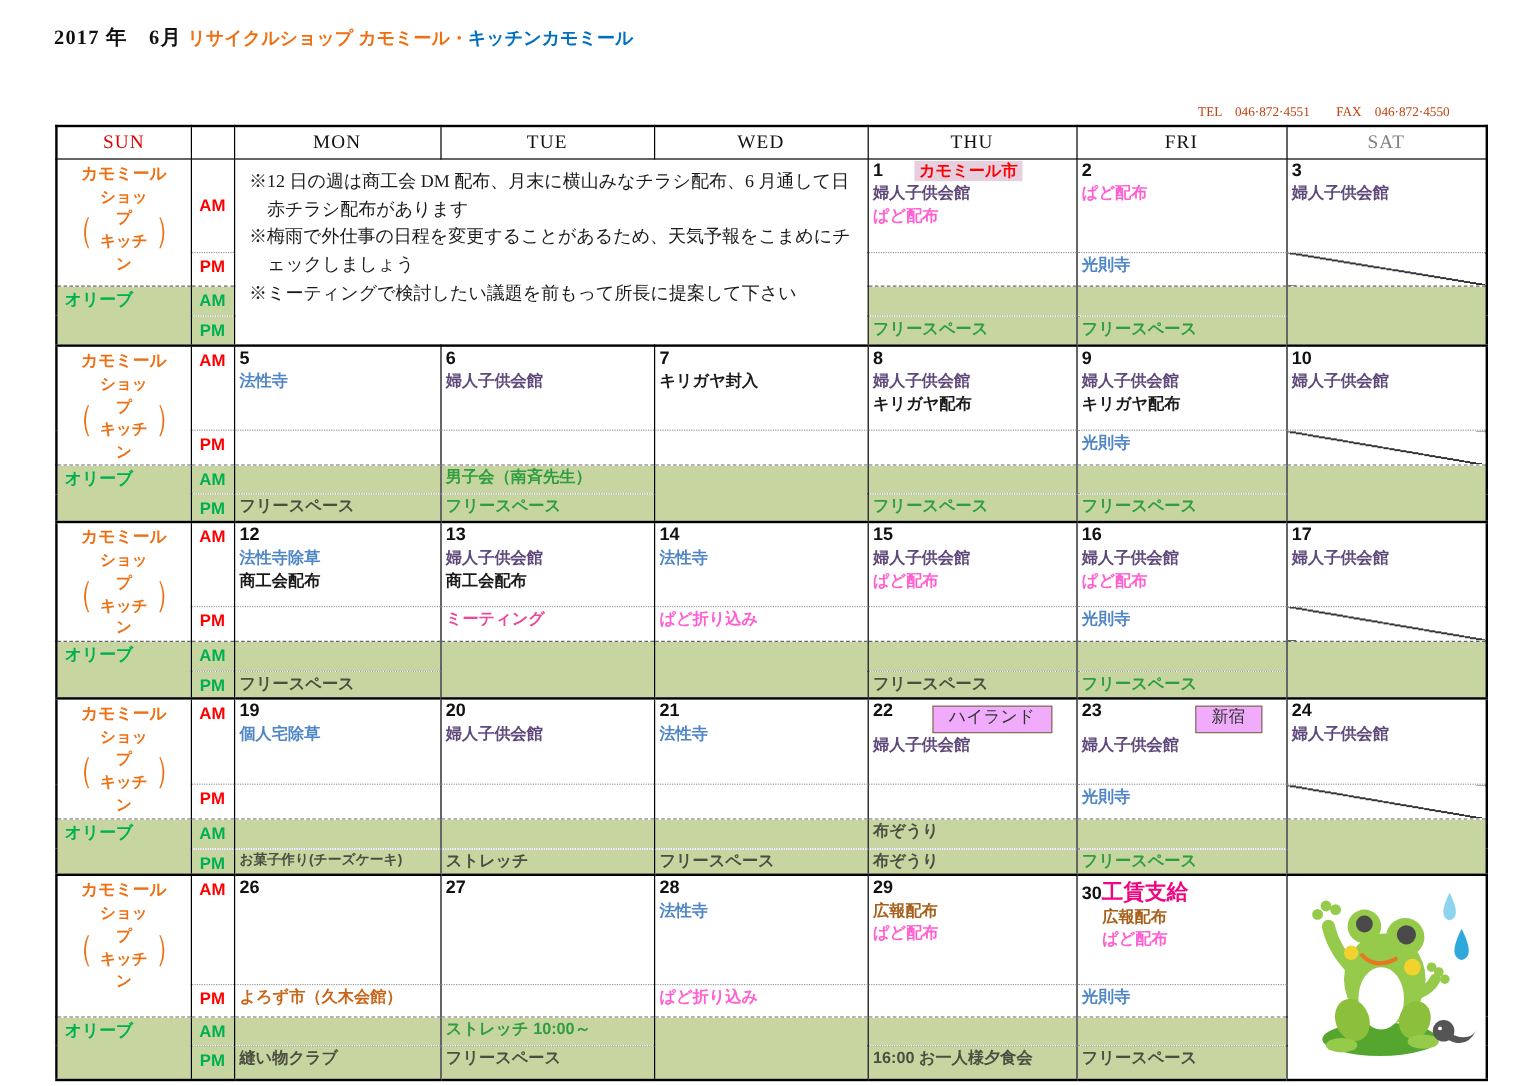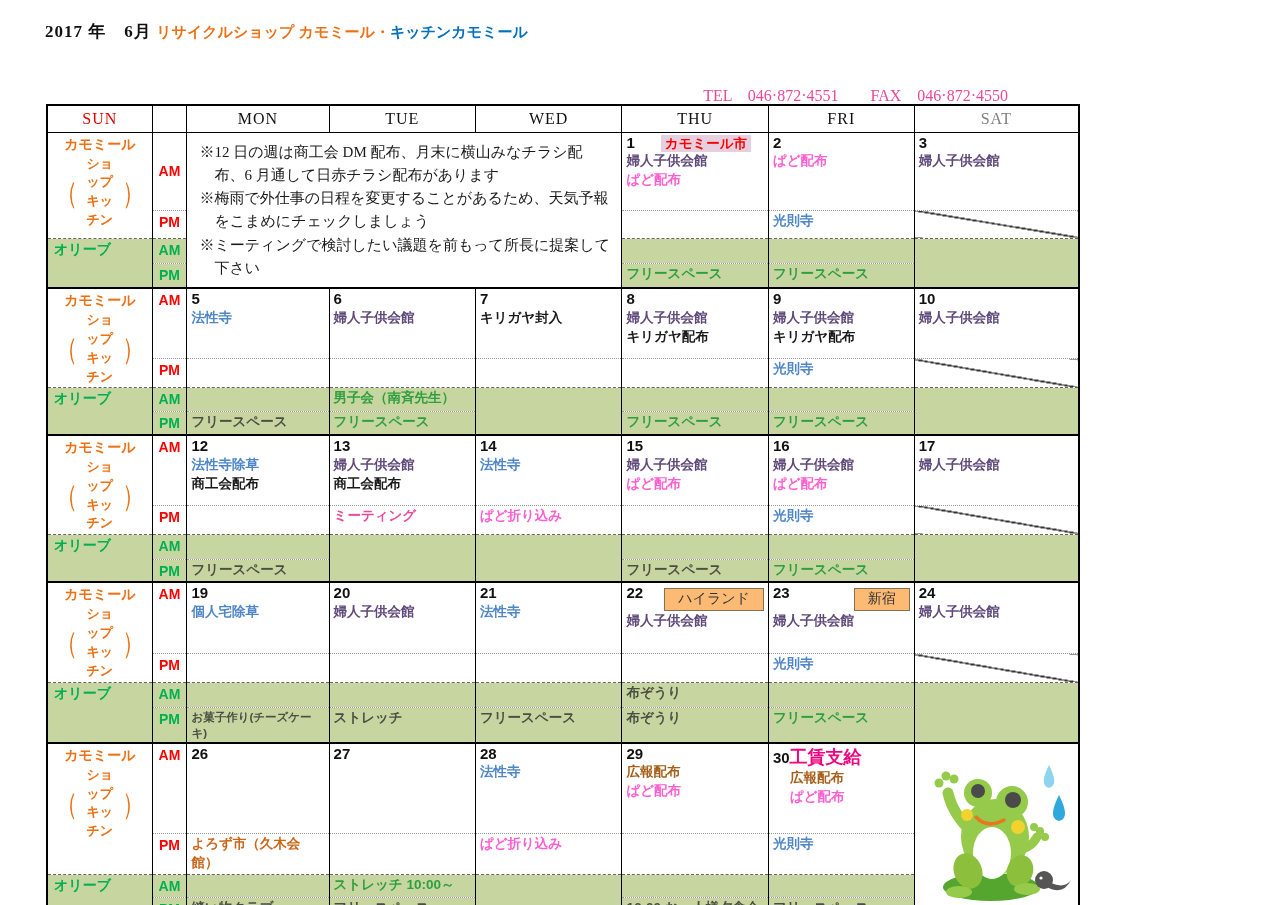--- a/index.html
+++ b/index.html
@@ -1,30 +1,30 @@
 <!DOCTYPE html>
 <html><head>
 <meta charset="utf-8">
 <style>
   html,body{margin:0;padding:0;background:#fff;}
-  .page{position:relative;width:1080px;height:905px;background:#fff;overflow:hidden;
+  .page{position:relative;width:1280px;height:905px;background:#fff;overflow:hidden;
         font-family:"Liberation Sans",sans-serif;}
   
   .title-block{position:absolute;left:45px;top:20px;width:460px;}
   .t-line1{white-space:nowrap;}
   .t-year{font-family:"Liberation Serif",serif;font-weight:bold;font-size:17px;color:#111;letter-spacing:1px;}
   .t-orange{color:#ed7114;font-weight:bold;font-size:15px;}
   .t-blue{color:#0070c0;font-weight:bold;font-size:15px;}
   .t-line2{margin-top:4px;padding-left:116px;white-space:nowrap;}
   .t-green{color:#00a551;font-weight:bold;font-size:15px;}
   .t-black{color:#111;font-weight:bold;font-size:15px;}
   .notice{position:absolute;left:547px;top:10px;width:695px;color:#ff0000;font-weight:bold;
           font-size:14.5px;line-height:1.55;white-space:pre-line;}
   .telfax{position:absolute;right:72px;top:86px;font-family:"Liberation Serif",serif;
-          font-size:16px;color:#ec4899;text-align:right;}
+          font-size:11px;color:#c2410c;text-align:right;}
   
   table.cal{position:absolute;left:46px;top:104px;border-collapse:collapse;table-layout:fixed;
             border:2px solid #000;}
   .cal th,.cal td{border-left:1px solid #000;border-right:1px solid #000;vertical-align:top;
                   padding:1px 4px;overflow:hidden;}
   .cal th{font-family:"Liberation Serif",serif;font-size:16px;font-weight:normal;letter-spacing:1px;
           text-align:center;vertical-align:middle;border-bottom:1px solid #000;color:#111;padding:2px;}
   th.sun{color:#e00000;} th.sat{color:#808080;}
   tr.ram td{border-bottom:1px dotted #999;}
   tr.rpm td{border-bottom:1px dashed #666;}
@@ -51,21 +51,21 @@
   .date{font-size:15px;font-weight:bold;color:#111;line-height:1.25;}
   .dateline .date{display:inline;}
   .act{font-size:13.5px;font-weight:bold;line-height:1.4;}
   .act-sm{font-size:11.5px;}
   .c-purple{color:#5f497a;} .c-blue{color:#4f86c6;} .c-pink{color:#ff5fd0;}
   .c-red{color:#ec4899;} .c-brown{color:#a6601a;} .c-obrown{color:#c9661a;}
   .c-green{color:#2f9e3f;} .c-dark{color:#4a4f42;} .c-black{color:#1a1a1a;}
   .flag{display:inline-block;background:#e6d0e0;color:#ff0000;font-weight:bold;font-size:13.5px;
         padding:0 4px;margin-left:26px;line-height:1.3;}
   .wage{color:#f0047f;font-weight:bold;font-size:18px;}
-  .tagbox{float:right;margin:4px 0 0 0;border:1.5px solid #857050;background:#fdba74;
+  .tagbox{float:right;margin:4px 16px 0 0;border:1.5px solid #857050;background:#f0abfc;
           font-family:"Liberation Serif",serif;font-weight:normal;font-size:14px;color:#333;
           padding:2px 13px;line-height:1.2;}
   .clear{clear:both;}
   .gap{margin-top:9px;}
   .indent{padding-left:17px;}
   
   td.notes-cell{background:#fff;padding:8px 10px 4px 12px;font-family:"Liberation Serif",serif;
                 font-size:15px;color:#1a1a1a;line-height:1.55;vertical-align:top;margin-left:19px;}
   .note{text-indent:-1em;padding-left:1em;}
   td.frog-cell{background:#fff;text-align:center;vertical-align:middle;padding:2px;}

